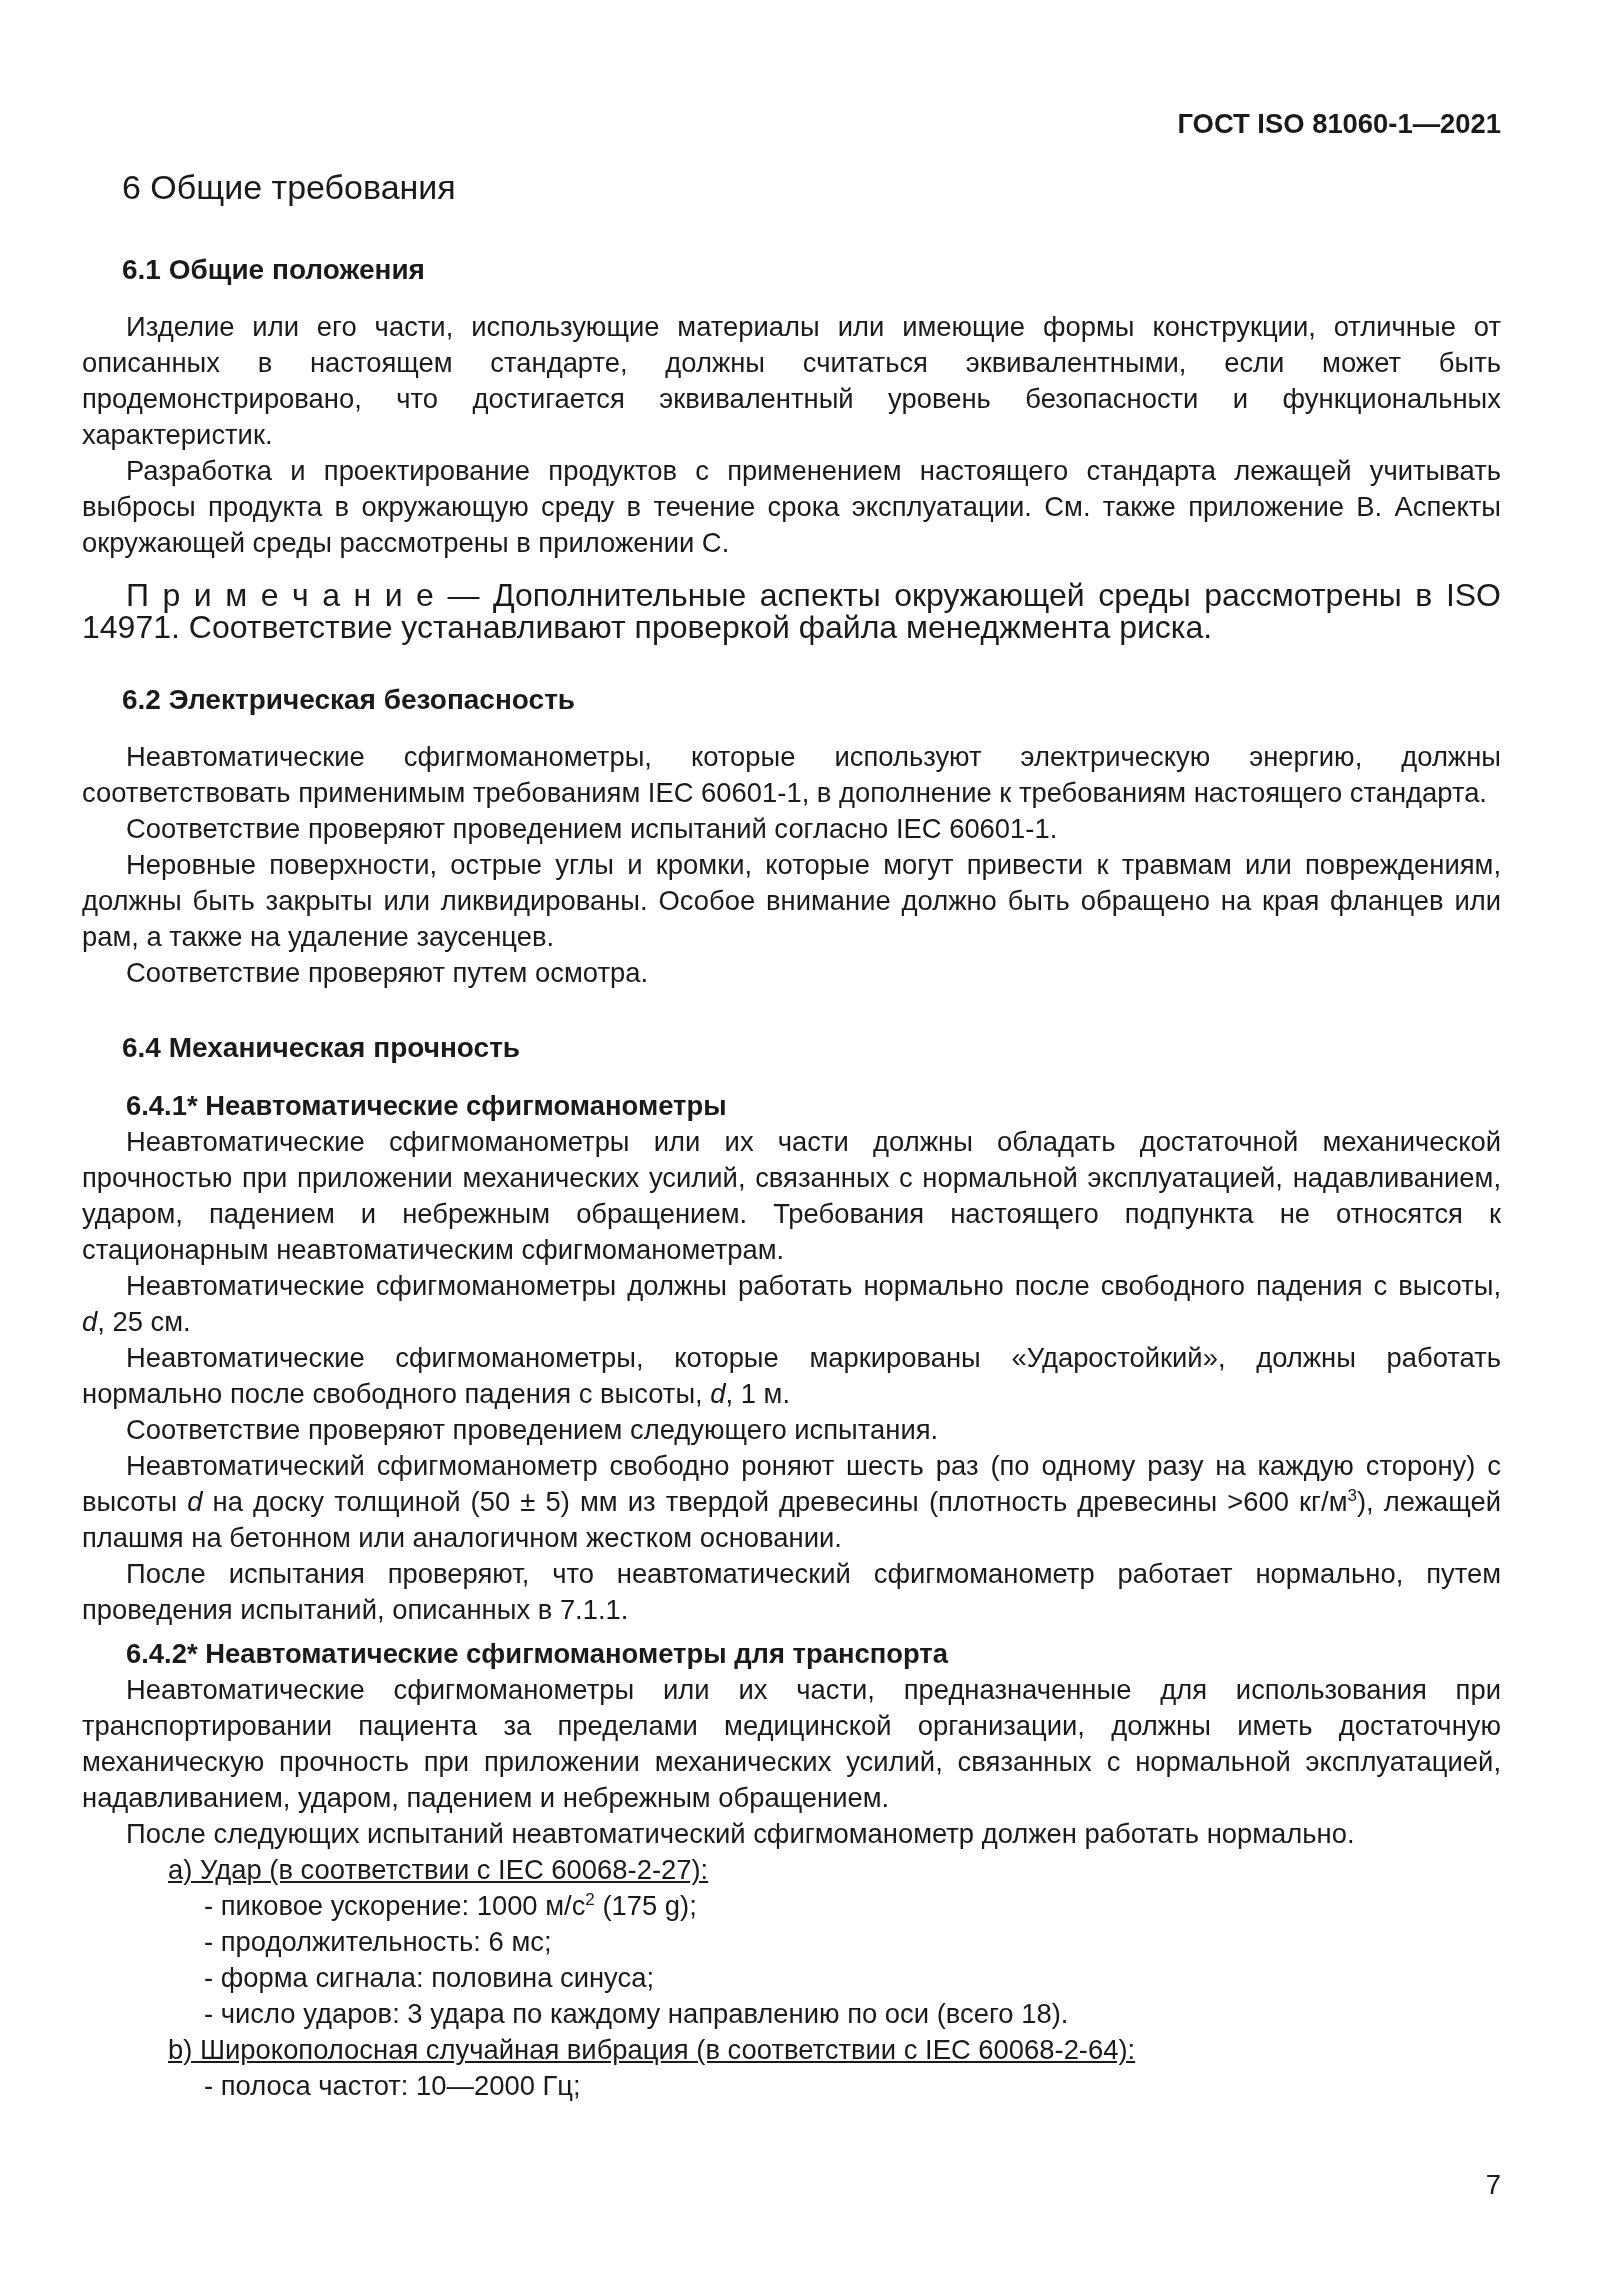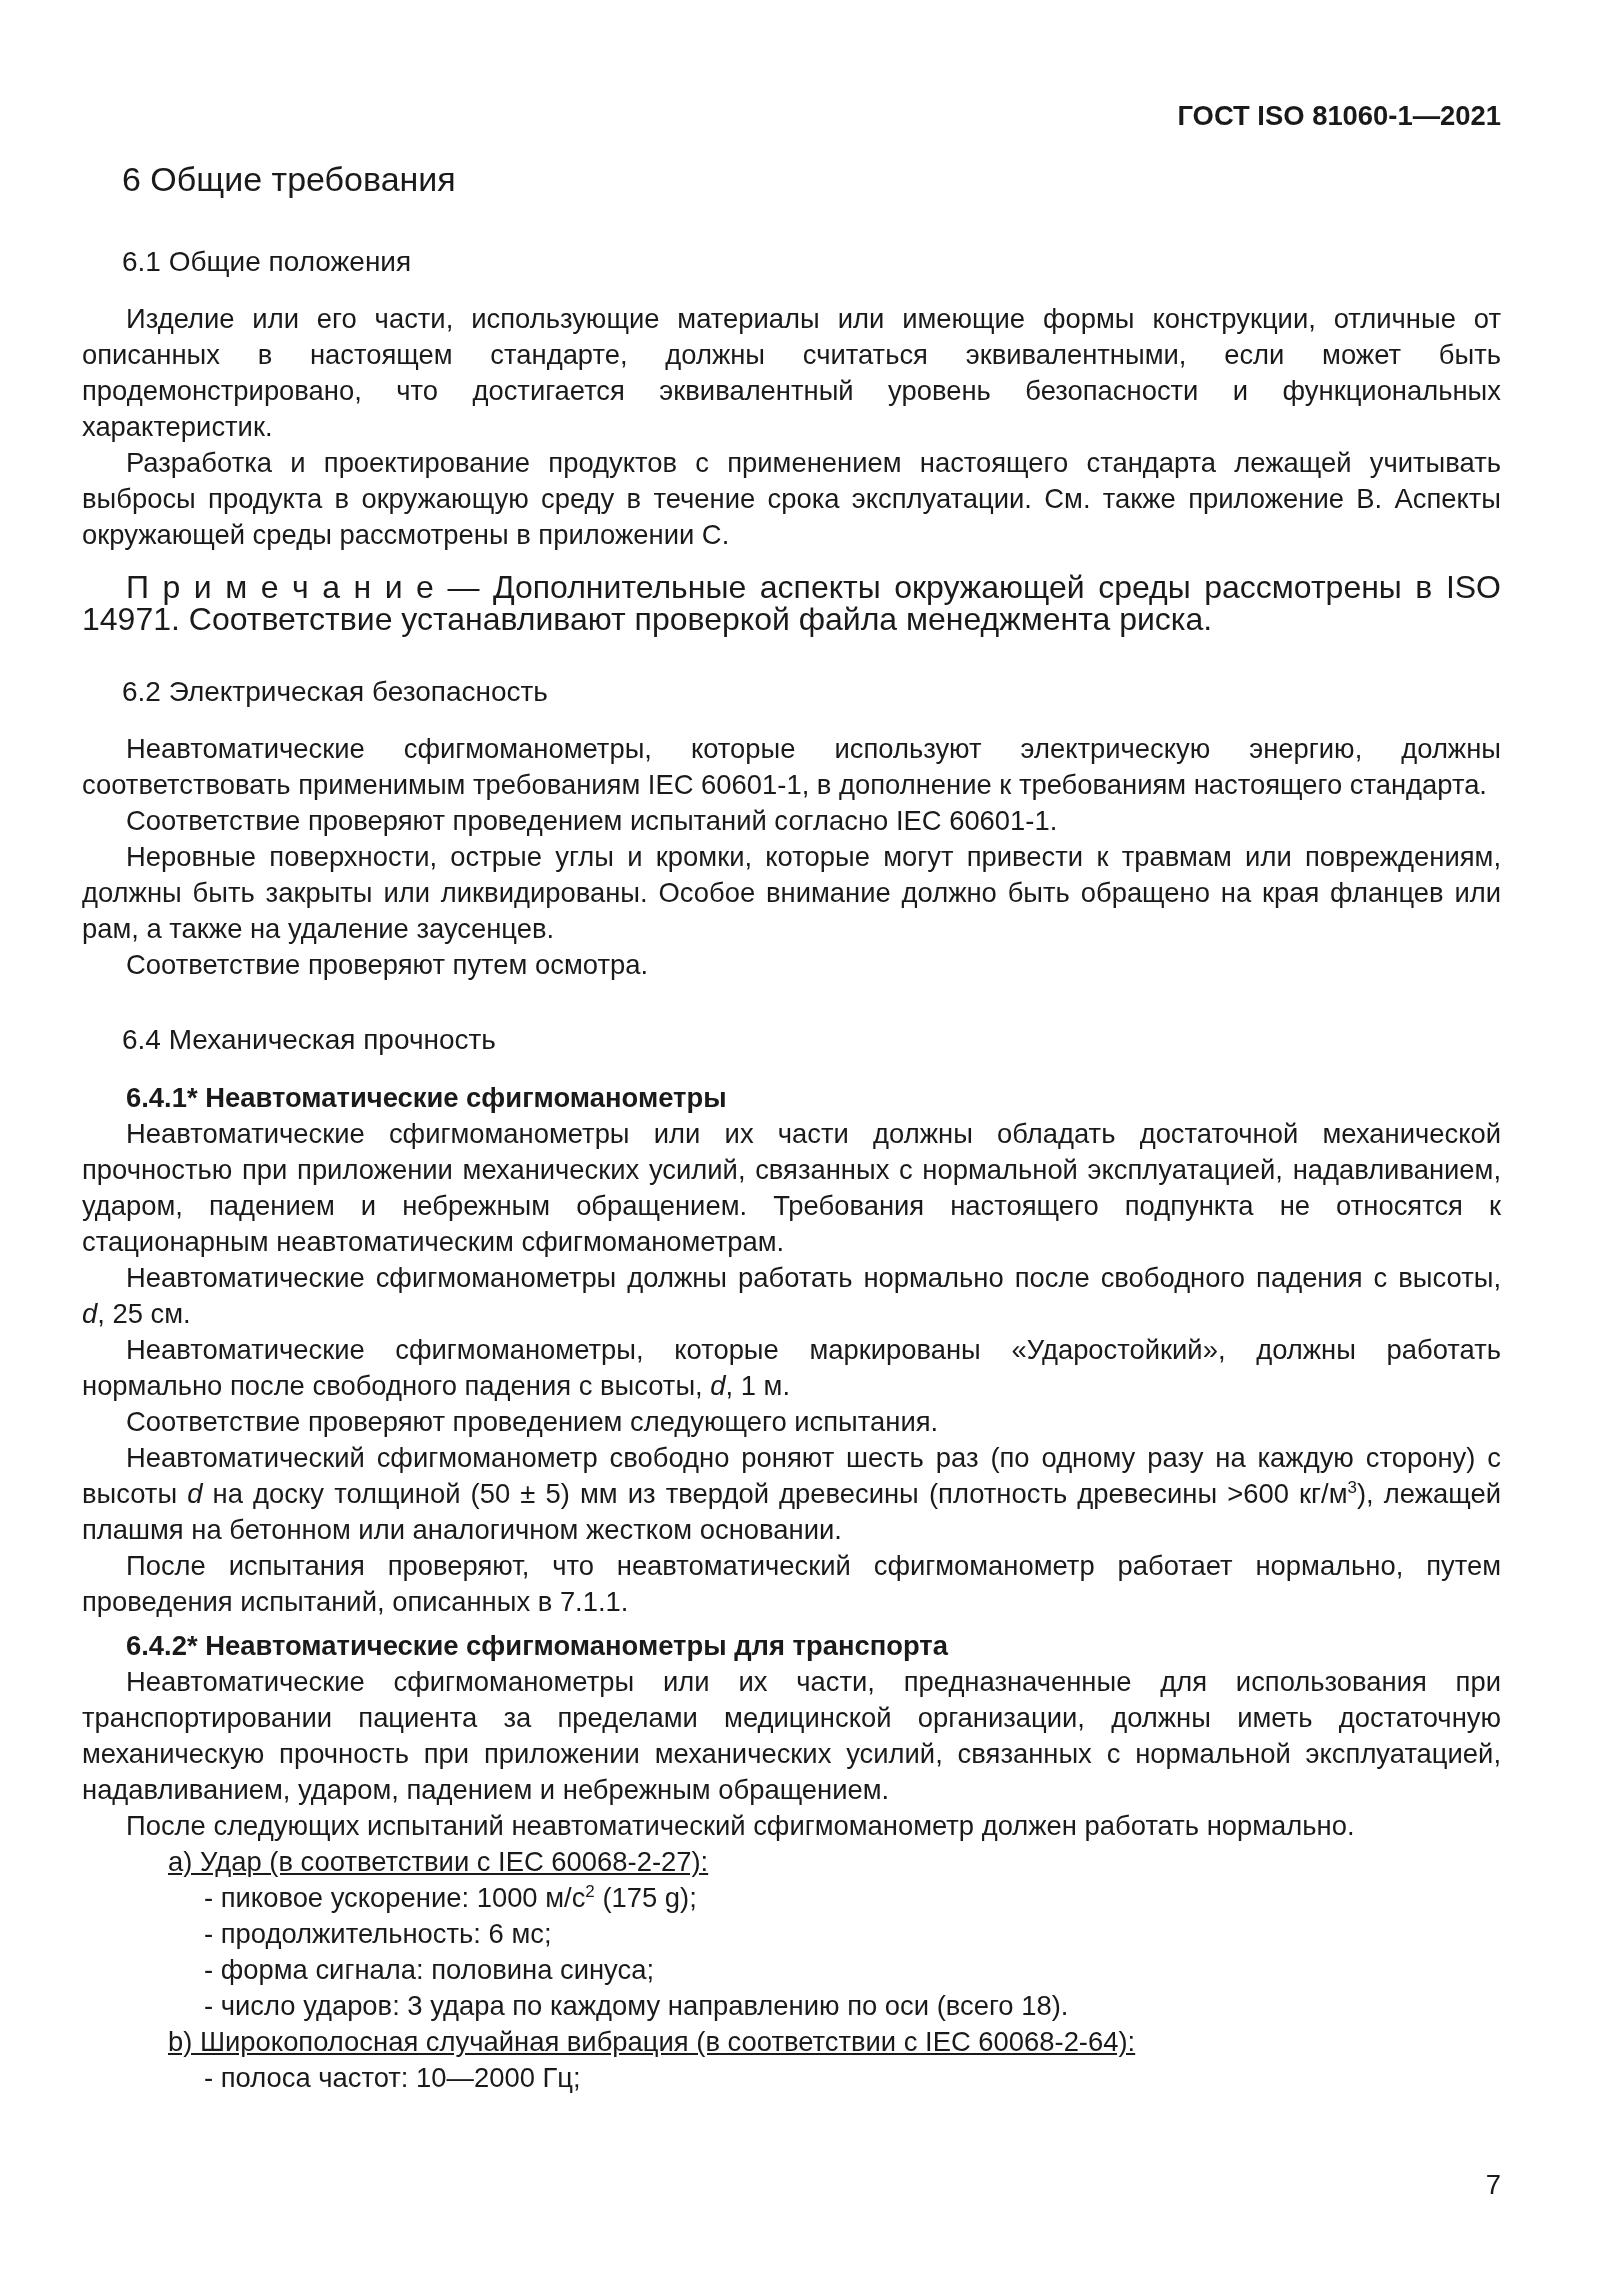--- a/index.html
+++ b/index.html
@@ -18,33 +18,33 @@
     font-family: "Liberation Sans", sans-serif;
     color: #1a1a1a;
     font-size: 27.4px;
     line-height: 36px;
     overflow: hidden;
   }
   .doc-header {
     text-align: right;
     font-weight: bold;
     font-size: 27.4px;
-    margin: 0 0 0 0;
+    margin: 8px 0 0 0;
   }
   h1.h1 {
     font-size: 34px;
     line-height: 43px;
     font-weight: normal;
     margin: 23.5px 0 43px 0;
     padding-left: 40px;
   }
   h2.h2 {
     font-size: 28px;
     line-height: 36px;
-    font-weight: normal;
+    font-weight: bold;
     margin: 39px 0 21.6px 0;
     padding-left: 40px;
   }
   h3.h3 {
     font-size: 27.4px;
     line-height: 36px;
     font-weight: bold;
     margin: 7.8px 0 0 0;
     padding-left: 44px;
   }

